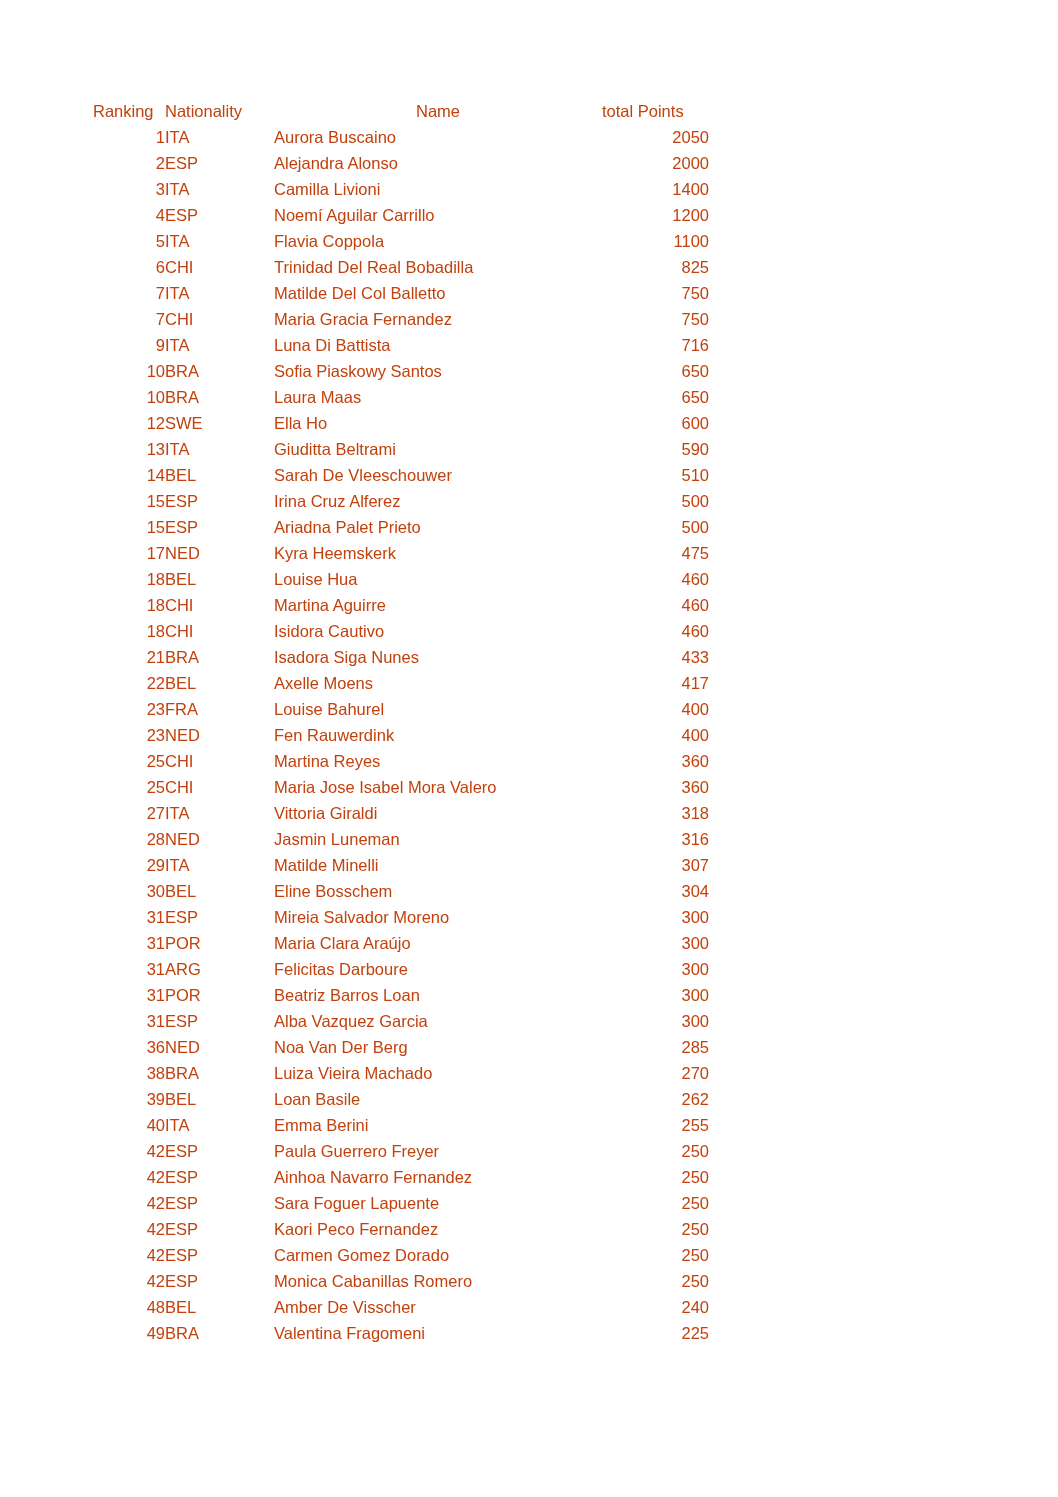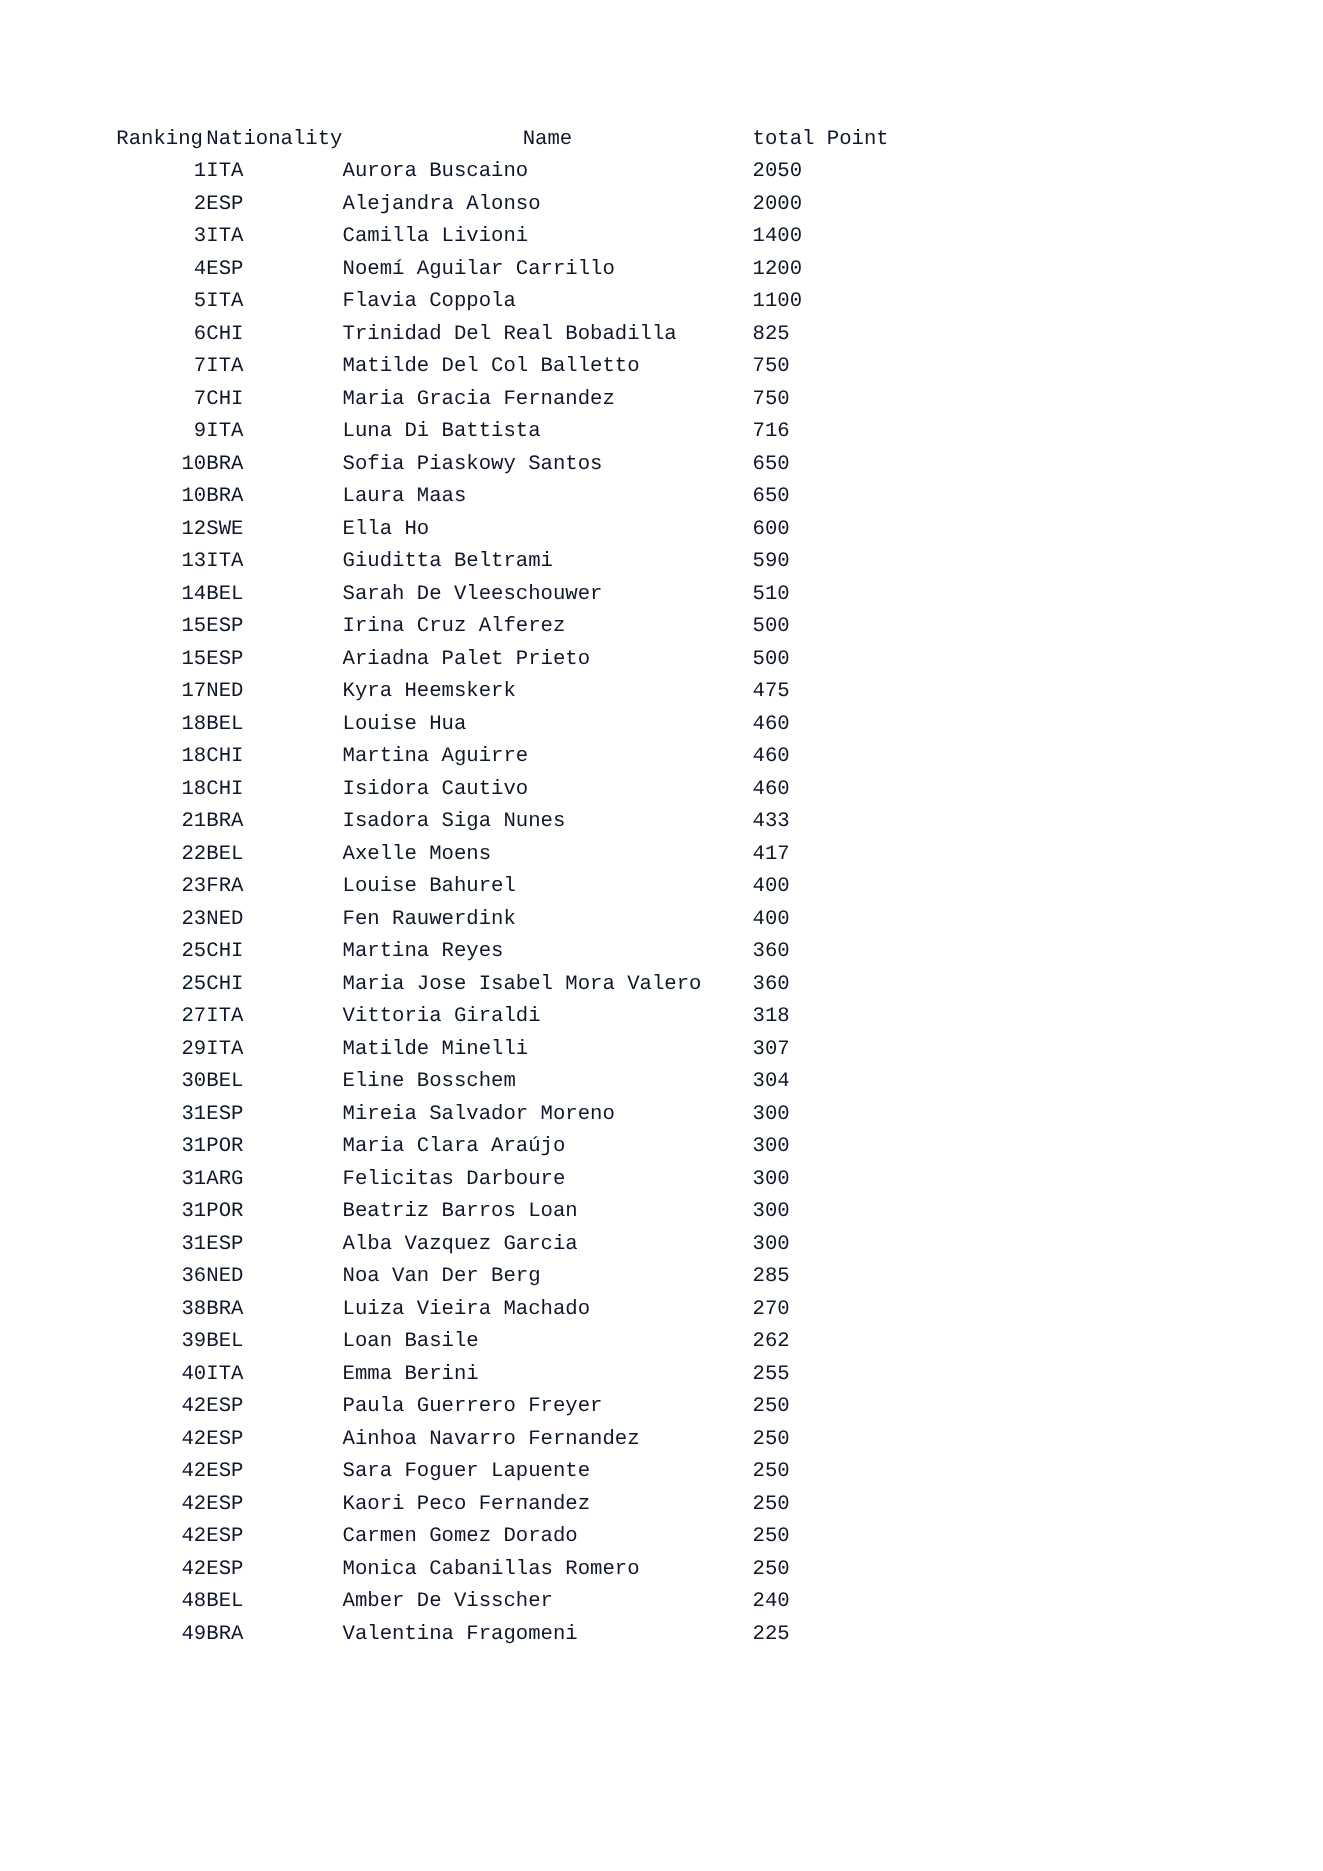--- a/index.html
+++ b/index.html
@@ -5,22 +5,22 @@
   html, body {
     margin: 0;
     padding: 0;
     background: #ffffff;
   }
   .page {
     position: relative;
     width: 1058px;
     height: 1497px;
     background: #ffffff;
-    font-family: Liberation Mono, monospace;
-    color: #0f172a;
+    font-family: Liberation Sans, sans-serif;
+    color: #c2410c;
     overflow: hidden;
   }
   .ranking-table-wrap {
     position: absolute;
     left: 93px;
     top: 98px;
   }
   table.ranking-table {
     border-collapse: collapse;
     table-layout: fixed;
@@ -41,21 +41,21 @@
     overflow: hidden;
     vertical-align: middle;
   }
   th.h-rank  { text-align: left; }
   th.h-nat   { text-align: left; padding-left: 9px; margin-top: 11px; }
   th.h-name  { text-align: center; padding-left: 9px; }
   th.h-pts   { text-align: left; padding-left: 3px; }
   td.d-rank  { text-align: right; }
   td.d-nat   { text-align: left; padding-left: 9px; }
   td.d-name  { text-align: left; padding-left: 9px; }
-  td.d-pts   { text-align: left; }
+  td.d-pts   { text-align: right; }
 </style>
 </head>
 <body>
 
 <div class="page">
   <div class="ranking-table-wrap">
     <table class="ranking-table">
       <colgroup>
         <col class="c-rank">
         <col class="c-nat">
@@ -227,20 +227,26 @@
     <td class="d-name">Maria Jose Isabel Mora Valero</td>
     <td class="d-pts">360</td>
   </tr>
           <tr>
     <td class="d-rank">27</td>
     <td class="d-nat">ITA</td>
     <td class="d-name">Vittoria Giraldi</td>
     <td class="d-pts">318</td>
   </tr>
           <tr>
+    <td class="d-rank">28</td>
+    <td class="d-nat">NED</td>
+    <td class="d-name">Jasmin Luneman</td>
+    <td class="d-pts">316</td>
+  </tr>
+          <tr>
     <td class="d-rank">29</td>
     <td class="d-nat">ITA</td>
     <td class="d-name">Matilde Minelli</td>
     <td class="d-pts">307</td>
   </tr>
           <tr>
     <td class="d-rank">30</td>
     <td class="d-nat">BEL</td>
     <td class="d-name">Eline Bosschem</td>
     <td class="d-pts">304</td>

